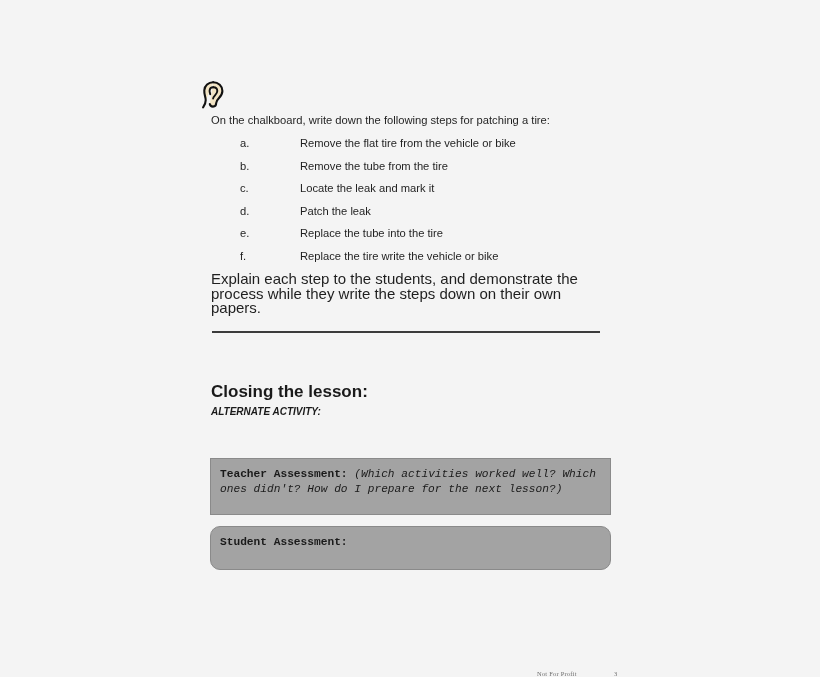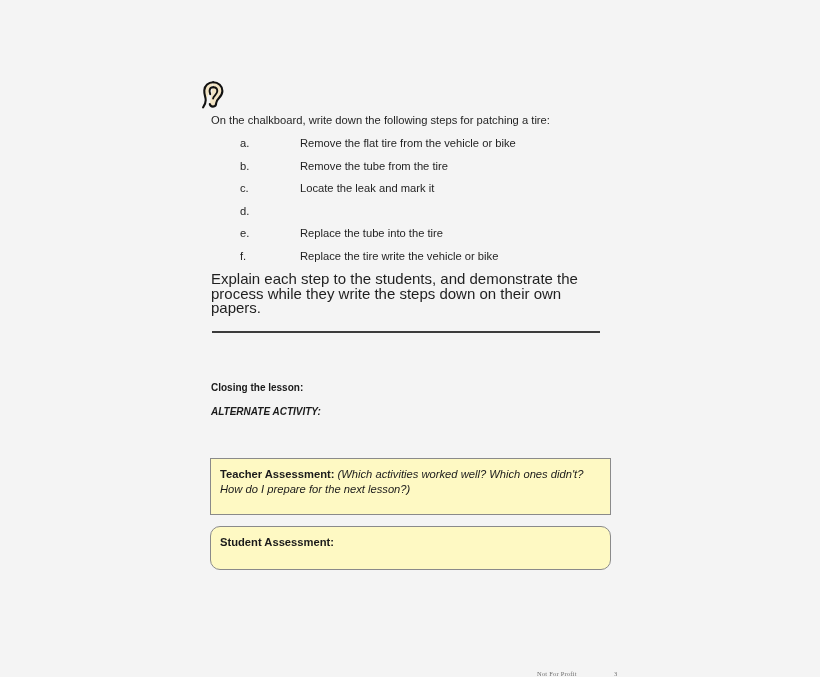--- a/index.html
+++ b/index.html
@@ -94,41 +94,42 @@
     width: 388px;
     height: 2px;
     background: #3b3b3b;
   }
 
   
   .closing-heading {
     position: absolute;
     left: 211px;
     top: 337px;
-    font-size: 10px;
+    font-size: 17px;
     font-weight: bold;
     color: #1a1a1a;
   }
 
   .alternate-heading {
     position: absolute;
     left: 211px;
     top: 361px;
     font-size: 10px;
     font-style: italic;
     font-weight: bold;
     color: #1a1a1a;
   }
 
   
   .assessment-box {
     position: absolute;
     border: 1px solid #8a8a8a;
-    background: #fef9c3;
+    background: #a3a3a3;
     box-sizing: border-box;
+    font-family: Liberation Mono, monospace;
   }
 
   .box-teacher {
     left: 210px;
     top: 413px;
     width: 401px;
     height: 57px;
   }
 
   .box-student {
@@ -198,20 +199,21 @@
     <div class="step-row">
       <span class="step-marker">b.</span>
       <span class="step-text">Remove the tube from the tire</span>
     </div>
     <div class="step-row">
       <span class="step-marker">c.</span>
       <span class="step-text">Locate the leak and mark it</span>
     </div>
     <div class="step-row">
       <span class="step-marker">d.</span>
+      <span class="step-text">Patch the leak</span>
     </div>
     <div class="step-row">
       <span class="step-marker">e.</span>
       <span class="step-text">Replace the tube into the tire</span>
     </div>
     <div class="step-row">
       <span class="step-marker">f.</span>
       <span class="step-text">Replace the tire write the vehicle or bike</span>
     </div>
   </div>

